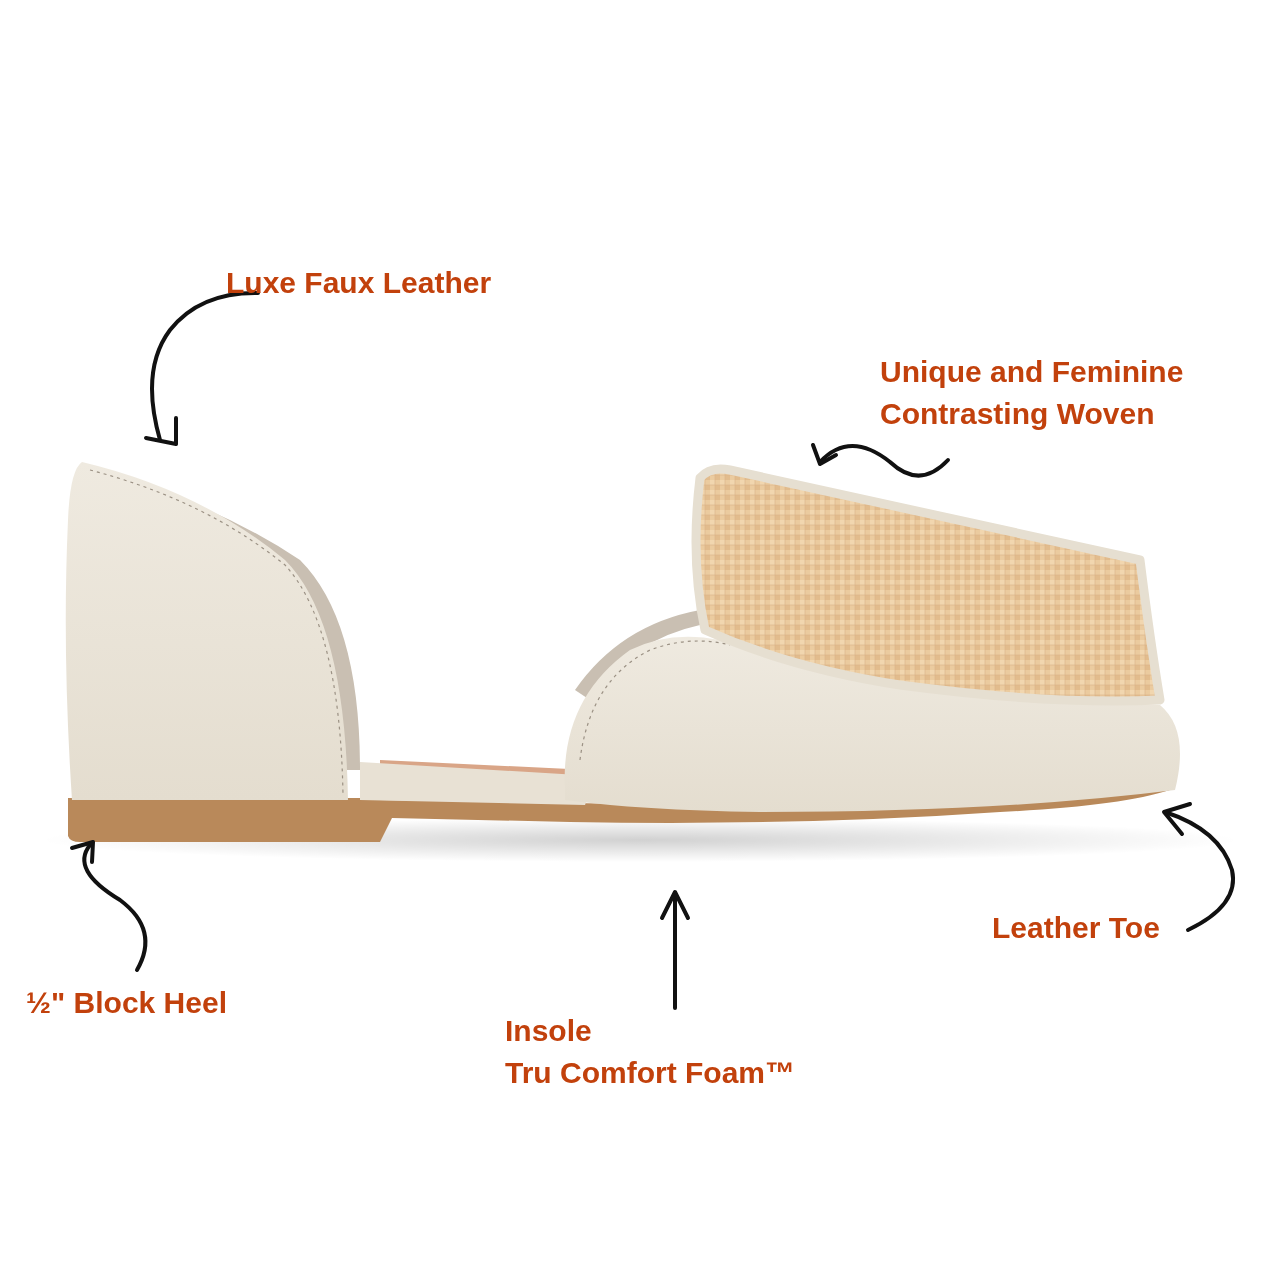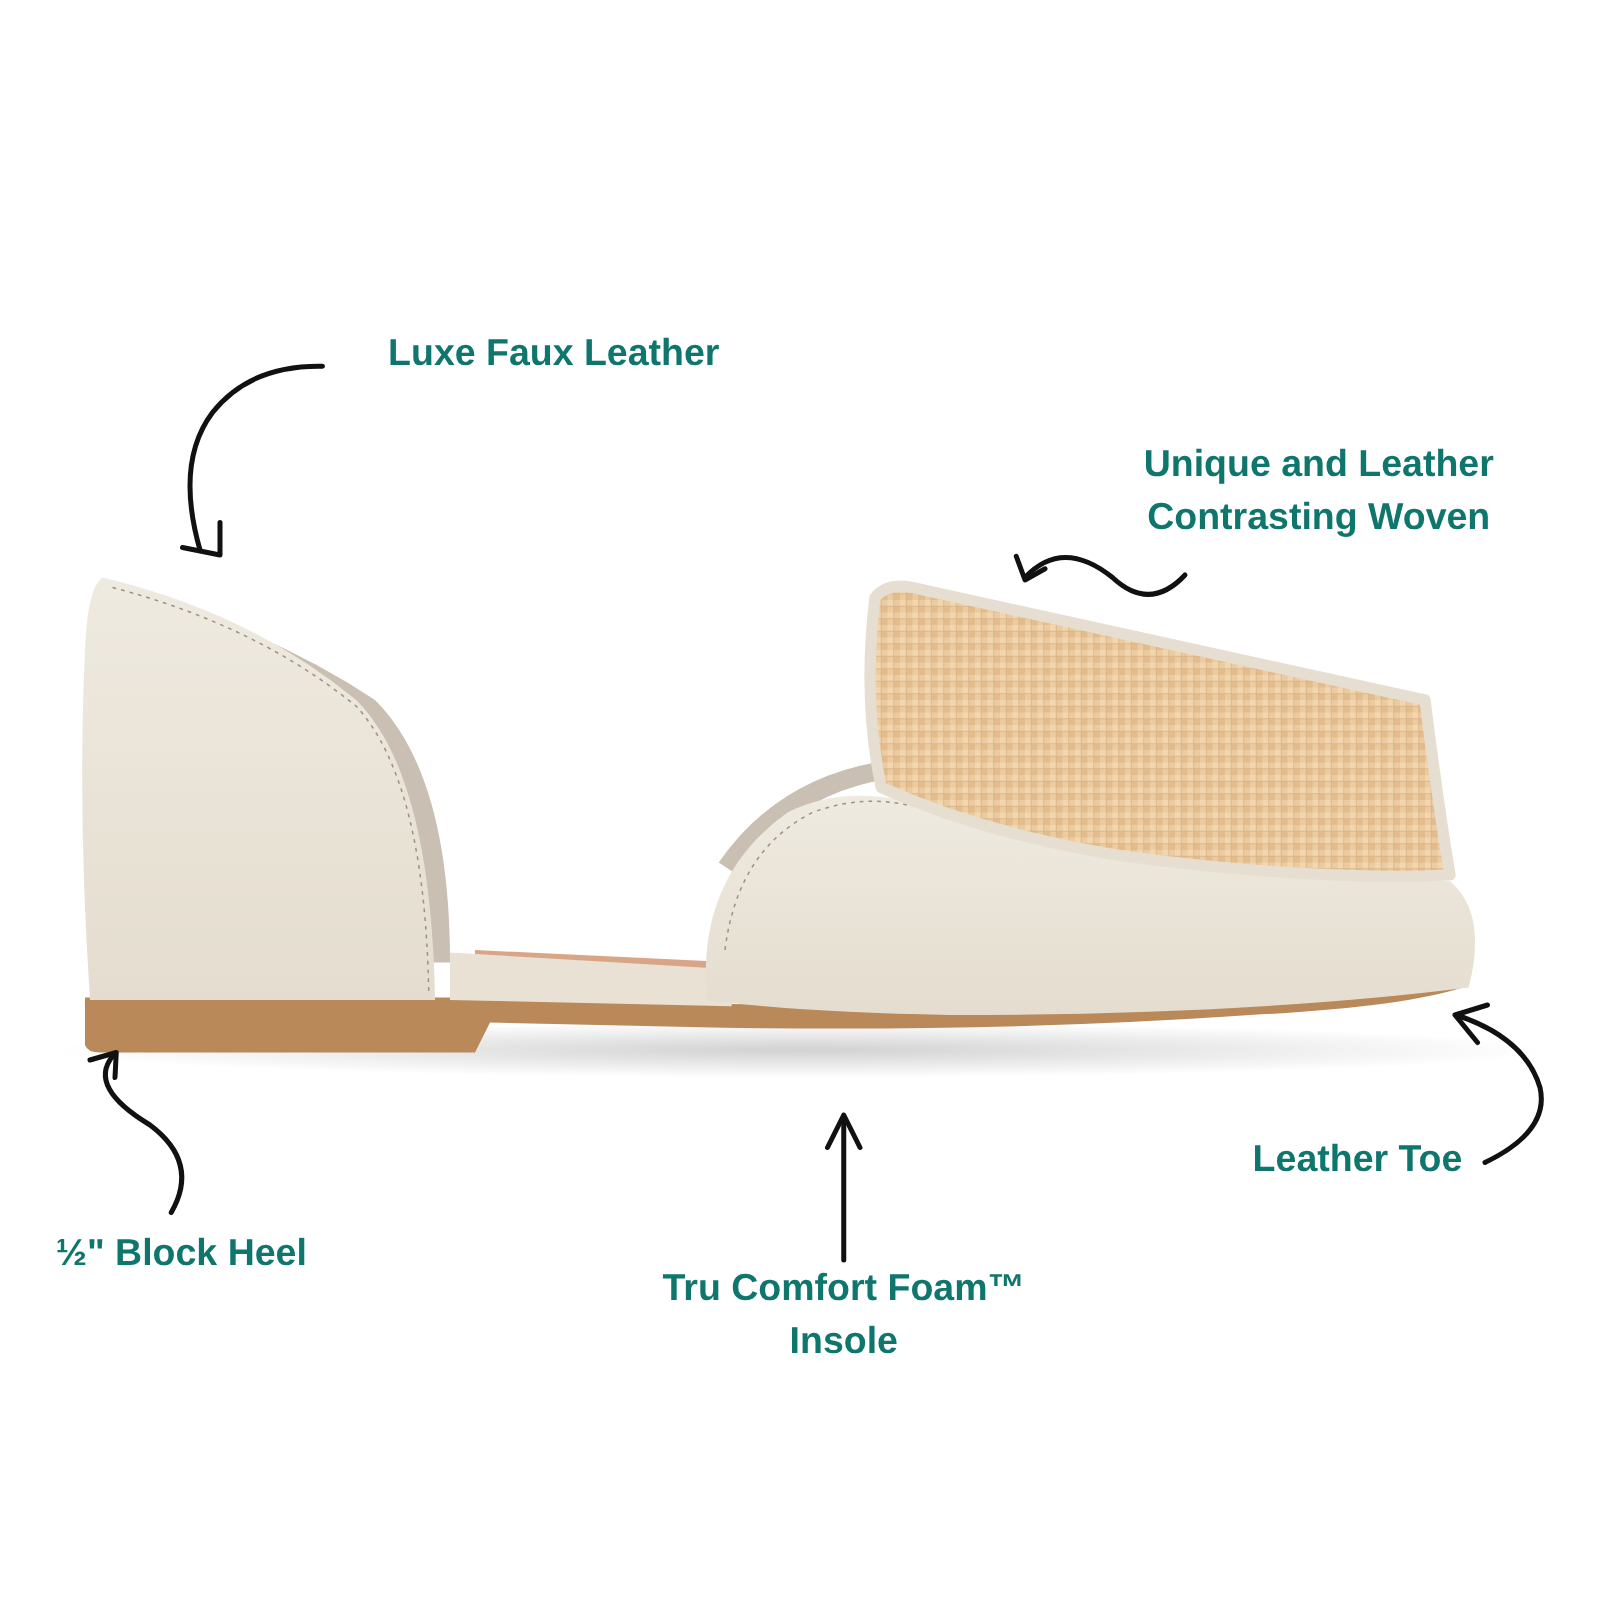--- a/index.html
+++ b/index.html
@@ -2,22 +2,22 @@
 <html><head>
 <meta charset="utf-8">
 <style>
   html, body { margin: 0; padding: 0; }
   body {
     width: 1280px; height: 1280px; background: #ffffff;
     position: relative; overflow: hidden;
     font-family: "Liberation Sans", "DejaVu Sans", sans-serif;
   }
   .label {
-    position: absolute; color: #0f766e; font-weight: bold;
-    font-size: 30px; line-height: 42px; text-align: center; white-space: nowrap;
+    position: absolute; color: #c2410c; font-weight: bold;
+    font-size: 30px; line-height: 42px; text-align: left; white-space: nowrap;
   }
   .stage { position: absolute; left: 0; top: 0; width: 1280px; height: 1280px; }
   svg { position: absolute; left: 0; top: 0; }
 </style>
 </head>
 <body>
 
 <div class="stage">
 
   <svg width="1280" height="1280" viewBox="0 0 1280 1280">
@@ -78,30 +78,30 @@
       <path d="M1188 930 Q1240 905 1232 870 Q1220 830 1165 812"></path>
       <path d="M1190 804 L1164 812 L1182 834"></path>
     </g>
   </svg>
 
   <div class="label" style="left:226px; top:262px; width:434px;">
     <div>Luxe Faux Leather</div>
   </div>
 
   <div class="label" style="left:880px; top:351px; width:350px;">
-    <div>Unique and Leather</div>
+    <div>Unique and Feminine</div>
     <div>Contrasting Woven</div>
   </div>
 
   <div class="label" style="left:26px; top:982px; width:238px;">
     <div>½" Block Heel</div>
   </div>
 
   <div class="label" style="left:505px; top:1010px; width:340px;">
+    <div>Insole</div>
     <div>Tru Comfort Foam™</div>
-    <div>Insole</div>
   </div>
 
   <div class="label" style="left:992px; top:907px; width:188px;">
     <div>Leather Toe</div>
   </div>
 
 </div>
 
 </body></html>

